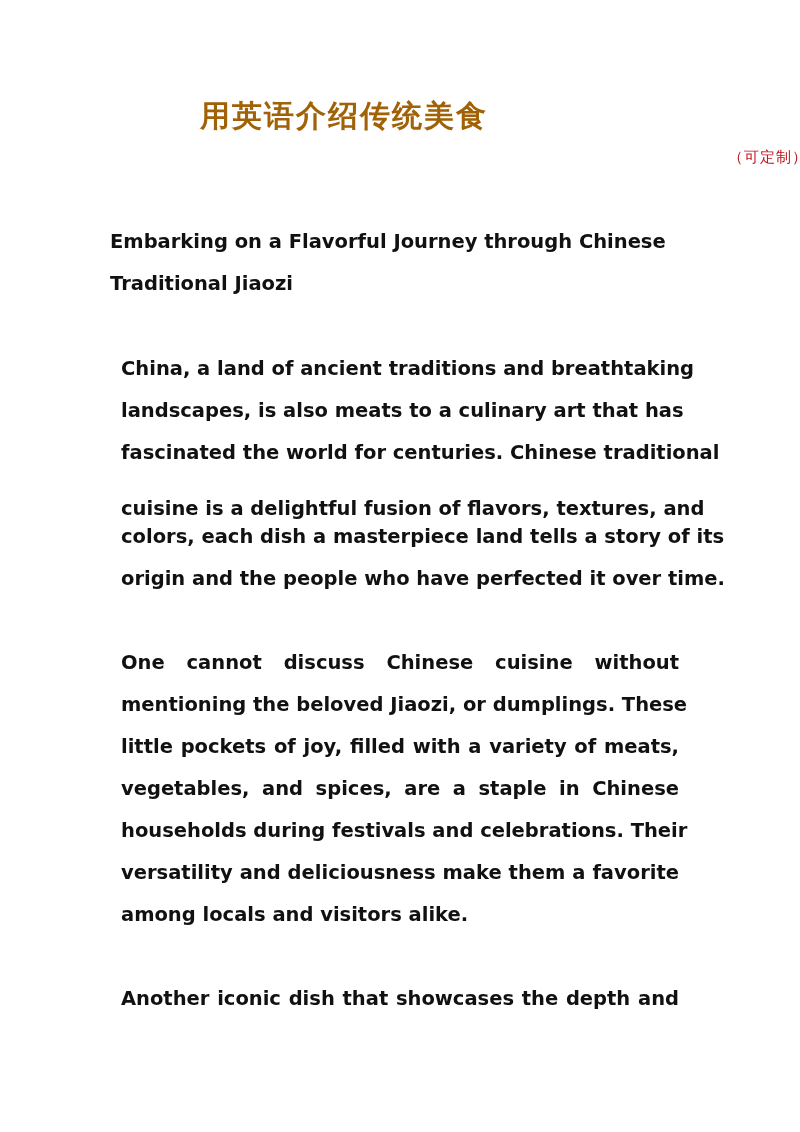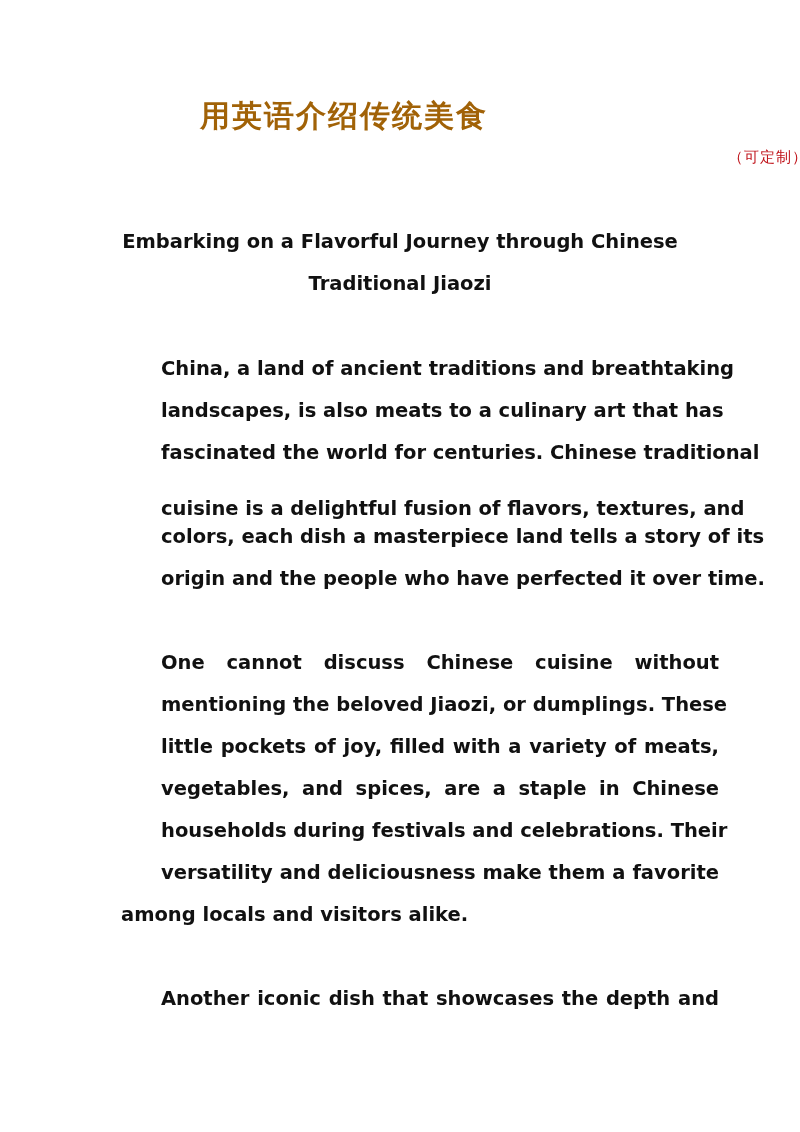--- a/index.html
+++ b/index.html
@@ -1,21 +1,21 @@
 <!DOCTYPE html>
 <html><head>
 <meta charset="utf-8">
 <style>
   html, body { margin: 0; padding: 0; background: #ffffff; }
   body { width: 800px; height: 1132px; position: relative; overflow: hidden; font-family: "DejaVu Sans", sans-serif; color: #111111; }
   .title { position: absolute; top: 96px; left: 0; width: 688px; text-align: center; font-family: "DejaVu Serif", serif; font-weight: bold; font-size: 30px; letter-spacing: 2px; color: #a16207; }
   .subtitle { position: absolute; top: 148px; left: 8px; width: 800px; text-align: right; font-family: "DejaVu Serif", serif; font-size: 15px; color: #c0141b; letter-spacing: 1px; }
-  .heading { position: absolute; left: 110px; width: 580px; text-align: center; font-weight: bold; font-size: 19.5px; }
+  .heading { position: absolute; left: 110px; width: 580px; text-align: left; font-weight: bold; font-size: 19.5px; }
   .line { position: absolute; left: 121px; width: 558px; font-weight: bold; font-size: 19.5px; height: 26px; line-height: 26px; white-space: nowrap; }
-  .line.j { text-align: justify; text-align-last: justify; margin-left: 40px; }
+  .line.j { text-align: justify; text-align-last: justify; }
 </style>
 </head>
 <body>
 
 <div>
   <div class="title">用英语介绍传统美食</div>
   <div class="subtitle">（可定制）</div>
 
   <div class="heading" style="top:230px">Embarking on a Flavorful Journey through Chinese</div>
   <div class="heading" style="top:272px">Traditional Jiaozi</div>

